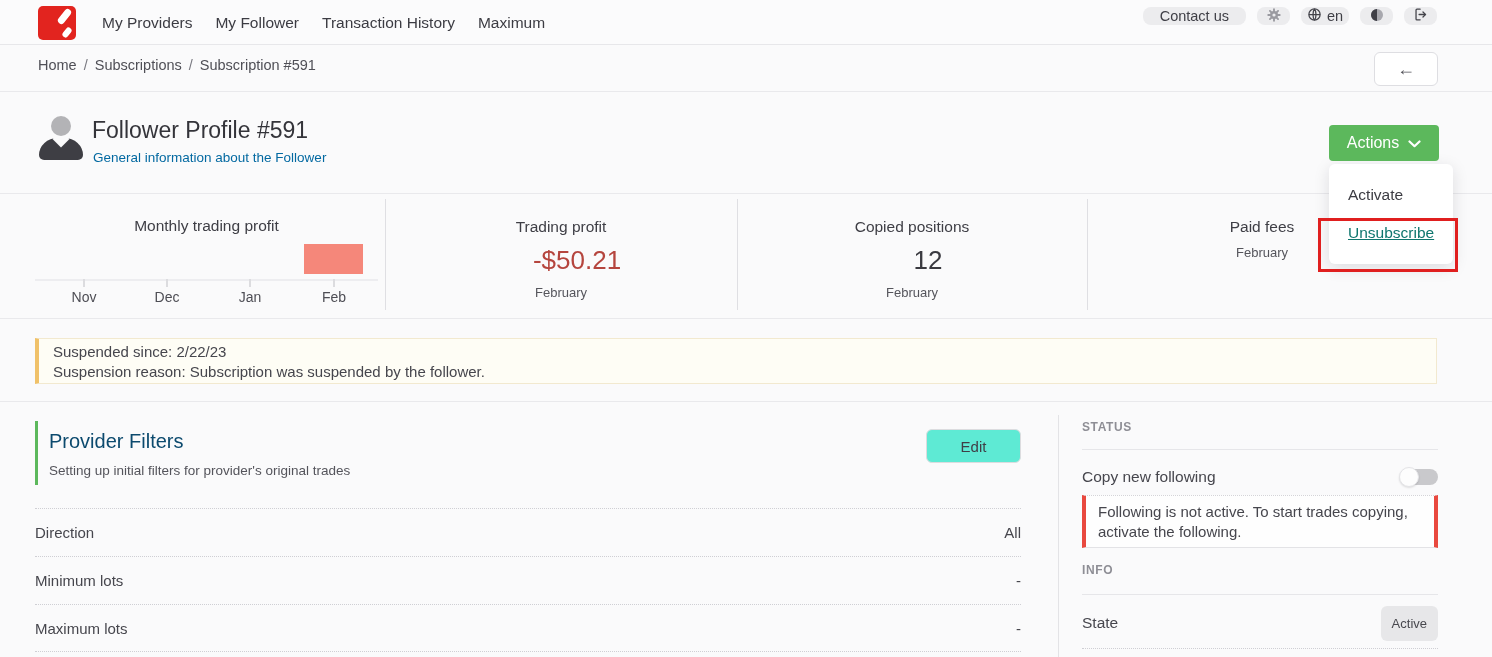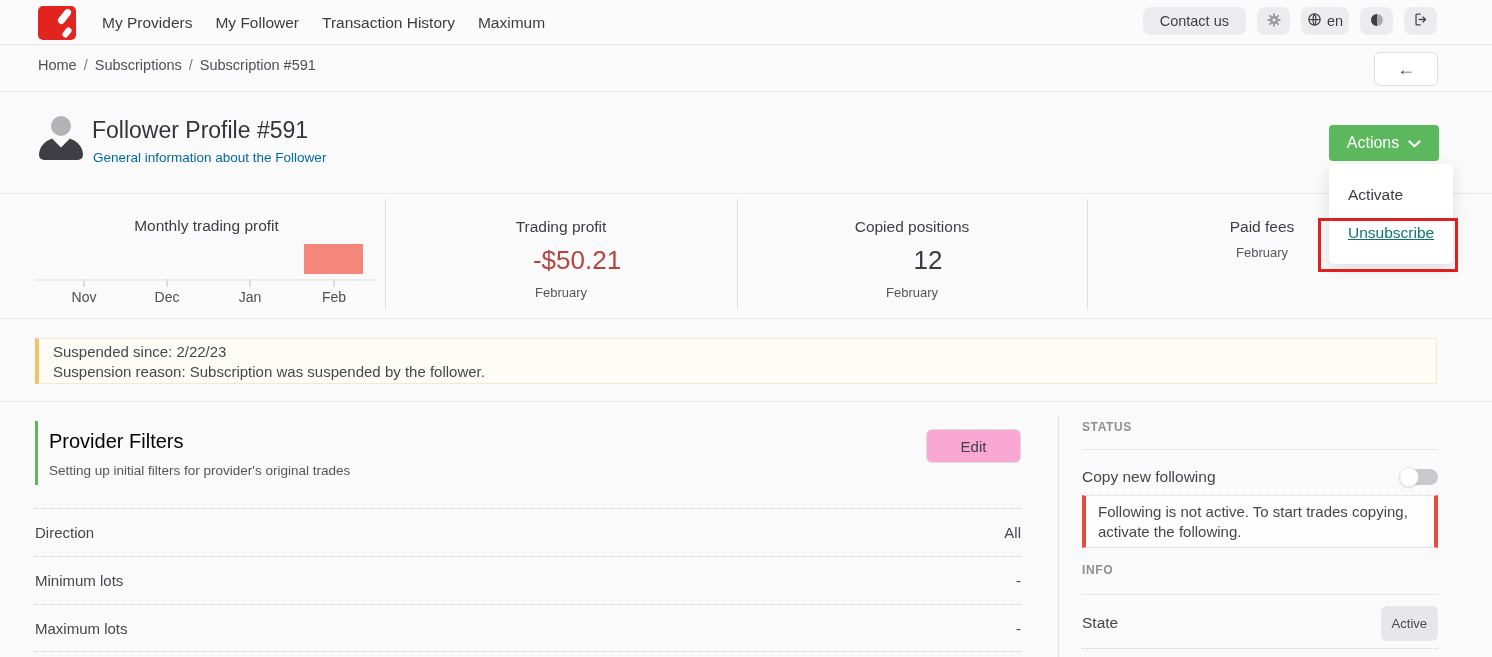--- a/index.html
+++ b/index.html
@@ -9,21 +9,21 @@
 
   
   .topbar { position:absolute; left:0; top:0; width:1492px; height:45px; background:#fbfbfc; border-bottom:1px solid #e7e7ea; z-index:5; }
   .topbar-left { position:absolute; left:38px; top:0; height:45px; display:flex; align-items:center; gap:17px; }
   .logo { position:relative; width:38px; height:34px; background:#e2241f; border-radius:5px; margin-right:6px; overflow:hidden; }
   .logo .slash1 { position:absolute; width:7px; height:17px; background:#fff; border-radius:4px; left:23px; top:2px; transform:rotate(38deg); }
   .logo .slash2 { position:absolute; width:6px; height:11px; background:#fff; border-radius:3px; left:26px; top:21px; transform:rotate(38deg); }
   .nav-item { height:45px; display:flex; align-items:center; padding:0 3px; font-size:15.5px; color:#3c3c43; cursor:pointer; }
   .nav-item.active { border-bottom:3px solid #62bb67; padding-top:3px; }
   .topbar-right { position:absolute; right:55px; top:7px; display:flex; gap:11px; align-items:center; }
-  .hbtn { background:#ececee; border:none; border-radius:8px; height:28px; display:flex; align-items:center; justify-content:center; color:#3f3f46; font-size:14.5px; font-family:inherit; cursor:pointer; }
+  .hbtn { background:#ececee; border:none; border-radius:8px; height:18px; display:flex; align-items:center; justify-content:center; color:#3f3f46; font-size:14.5px; font-family:inherit; cursor:pointer; }
   .hbtn.text { padding:0 17px; }
   .hbtn.icon { width:33px; }
   .hbtn.lang { width:48px; gap:5px; }
 
   
   .hline { position:absolute; left:0; right:0; height:1px; background:#e9e9ec; }
 
   
   .breadcrumb { position:absolute; left:38px; top:57px; font-size:14.5px; color:#4f4f56; display:flex; gap:7px; }
   .crumb { cursor:pointer; }
@@ -56,23 +56,23 @@
   .stat-title { margin-top:25px; font-size:15.5px; color:#3e3e45; }
   .stat-value { margin-top:9px; font-size:26px; color:#3a3a40;padding-left:32px; }
   .stat-value.neg { color:#b5453e; }
   .stat-period { margin-top:9px; font-size:13px; color:#55555c; }
 
   
   .warning { position:absolute; left:35px; top:338px; width:1402px; height:46px; background:#fefdf5; border:1px solid #f2e9cf; border-left:4px solid #f0c169; display:flex; flex-direction:column; justify-content:center; gap:3px; padding-left:14px; font-size:15px; color:#46464d; }
 
   
   .pf-bar { position:absolute; left:35px; top:421px; width:3px; height:64px; background:#5cb85c; }
-  .pf-title { position:absolute; left:49px; top:430px; font-size:20px; color:#000000; }
+  .pf-title { position:absolute; left:49px; top:430px; font-size:20px; color:#0c4a6e; }
   .pf-subtitle { position:absolute; left:49px; top:463px; font-size:13.5px; color:#54545b; }
-  .edit-btn { position:absolute; left:926px; top:429px; width:95px; height:34px; background:#f9a8d4; border:1px solid #dcdcdf; border-radius:6px; font-size:15px; color:#3f3f46; font-family:inherit; cursor:pointer; }
+  .edit-btn { position:absolute; left:926px; top:429px; width:95px; height:34px; background:#5eead4; border:1px solid #dcdcdf; border-radius:6px; font-size:15px; color:#3f3f46; font-family:inherit; cursor:pointer; }
   .filters { position:absolute; left:35px; top:508px; width:986px; }
   .filter-row { height:48px; border-top:1px dotted #cfcfd4; display:flex; justify-content:space-between; align-items:center; font-size:15px; color:#46464d; }
   .filter-row:last-child { border-bottom:1px dotted #cfcfd4; }
 
   
   .sb-vdiv { position:absolute; left:1058px; top:415px; bottom:0; width:1px; background:#e3e3e6; }
   .sb-heading { position:absolute; left:1082px; font-size:12px; font-weight:600; letter-spacing:0.6px; color:#8e8e95; }
   .sb-line { position:absolute; left:1082px; width:356px; height:1px; background:#e6e6e9; }
   .sb-row { position:absolute; left:1082px; width:356px; display:flex; justify-content:space-between; align-items:center; }
   .sb-label { font-size:15.5px; color:#46464d; }

